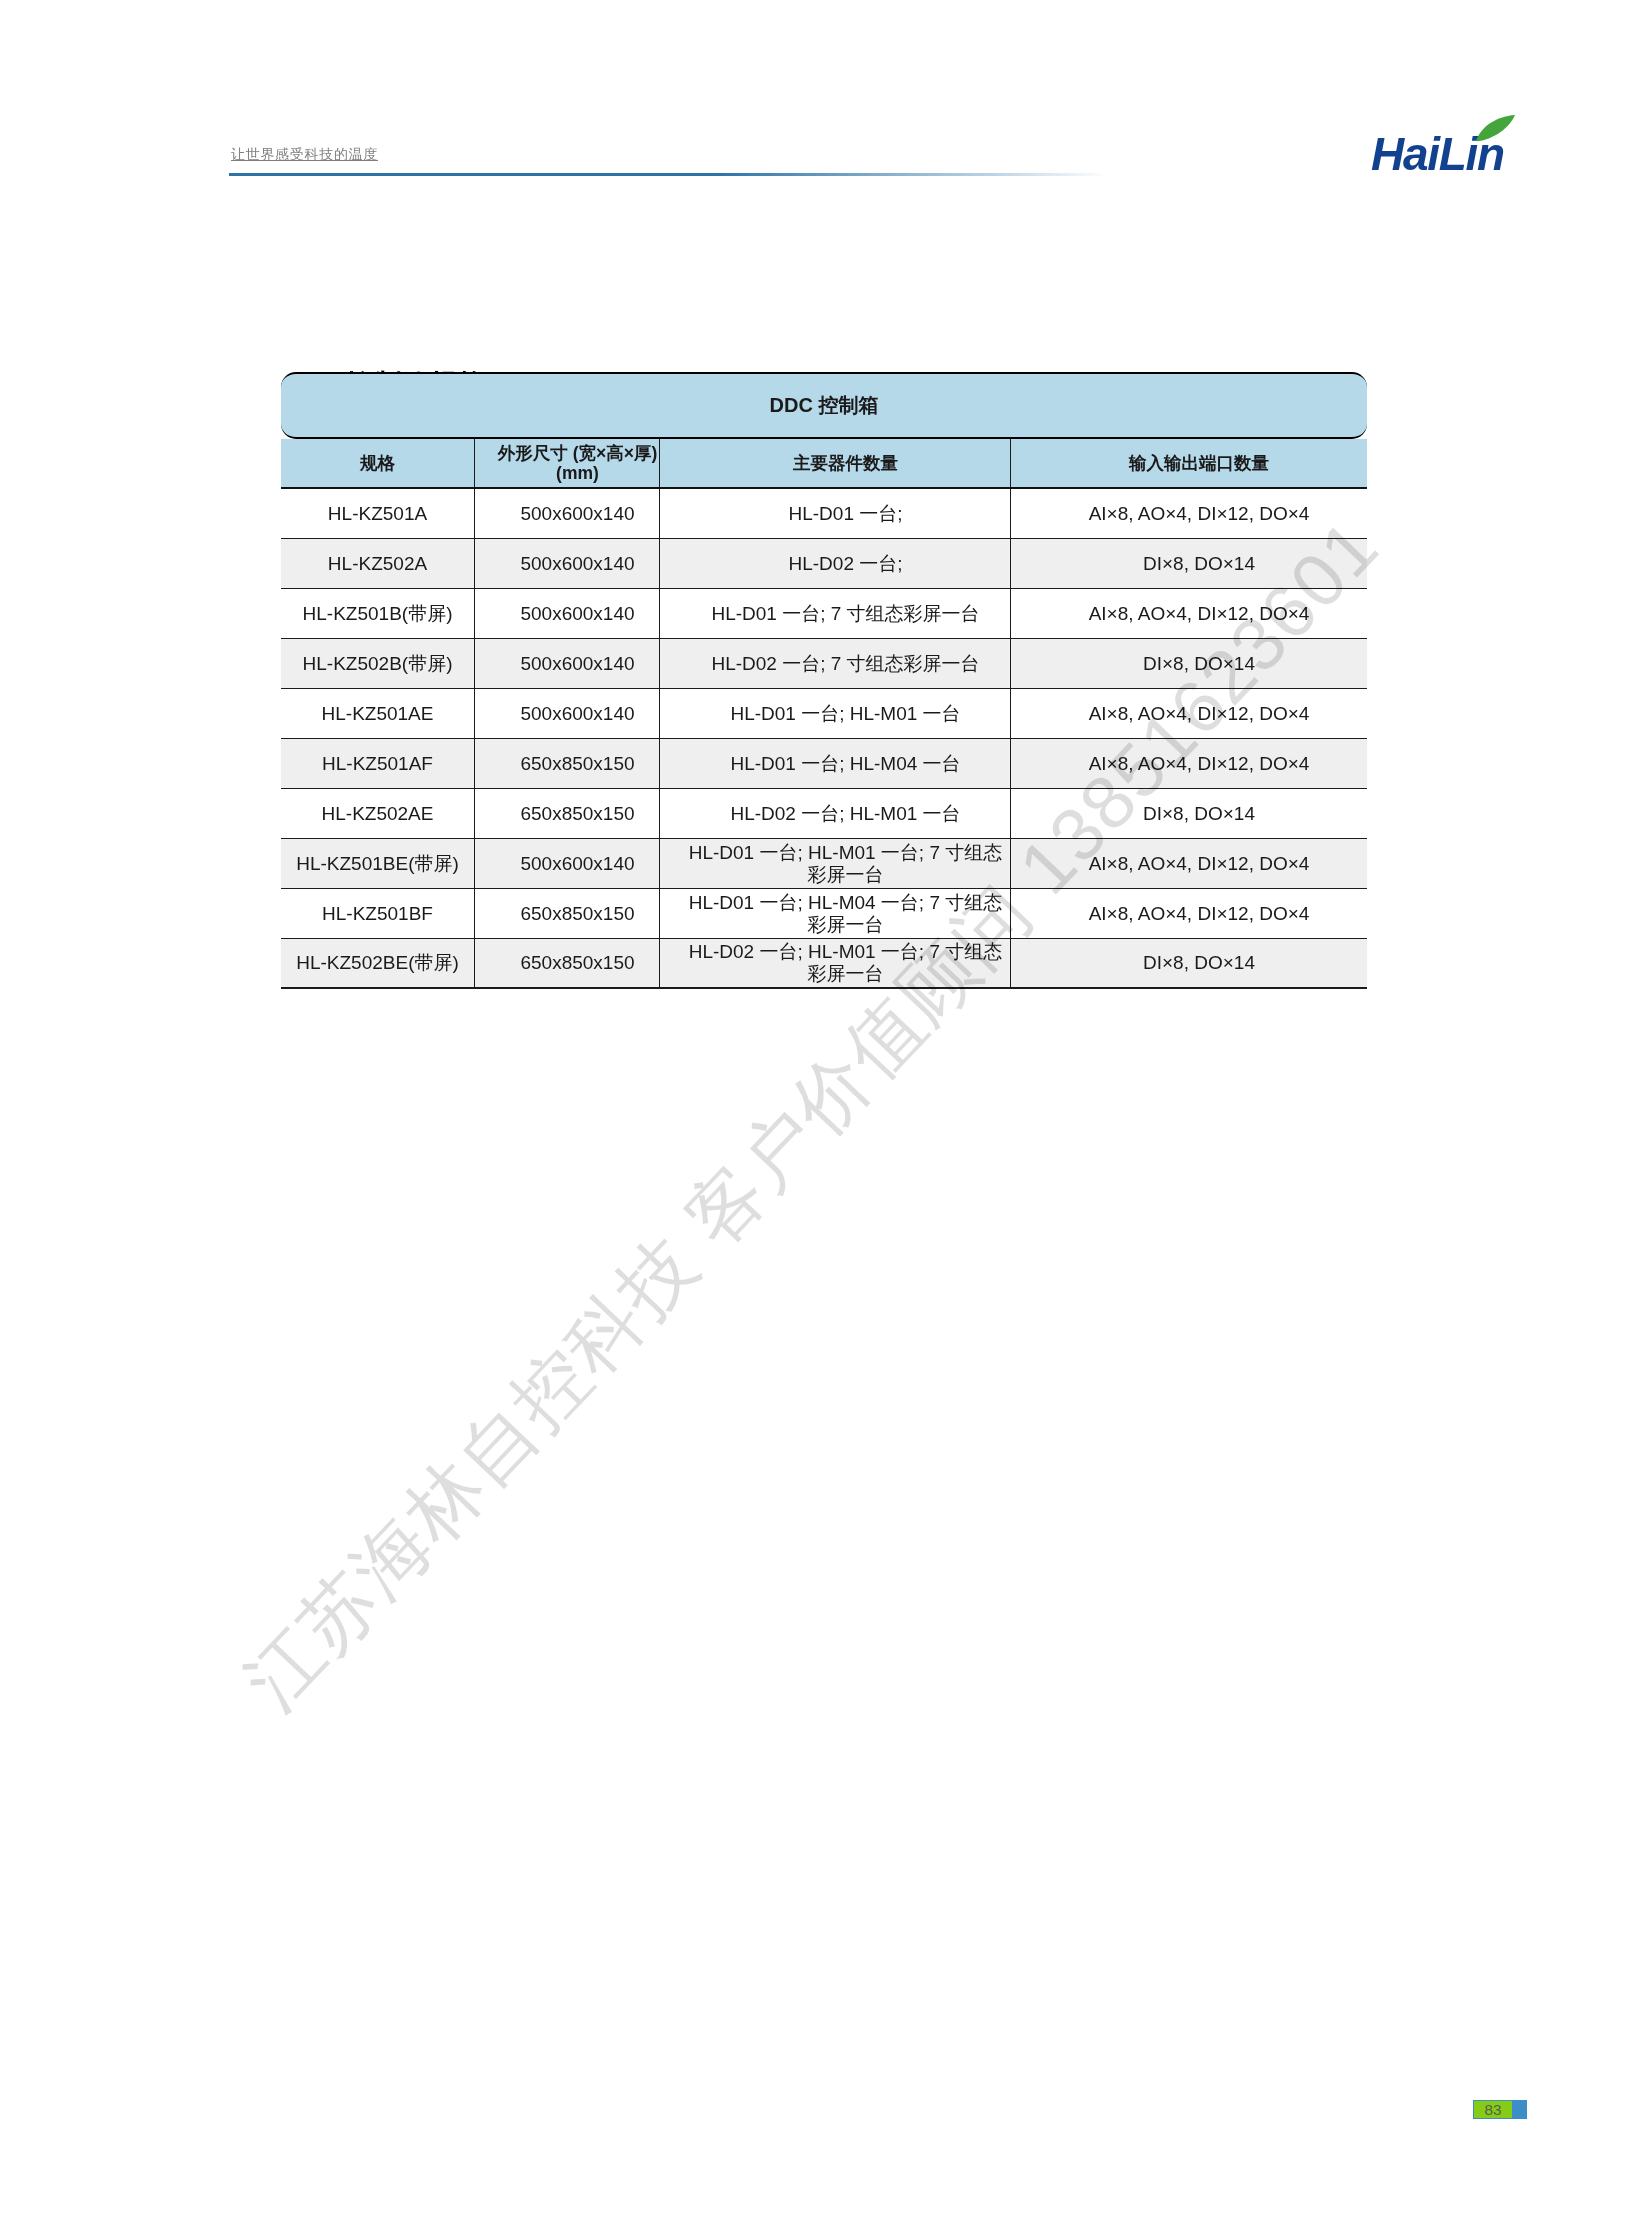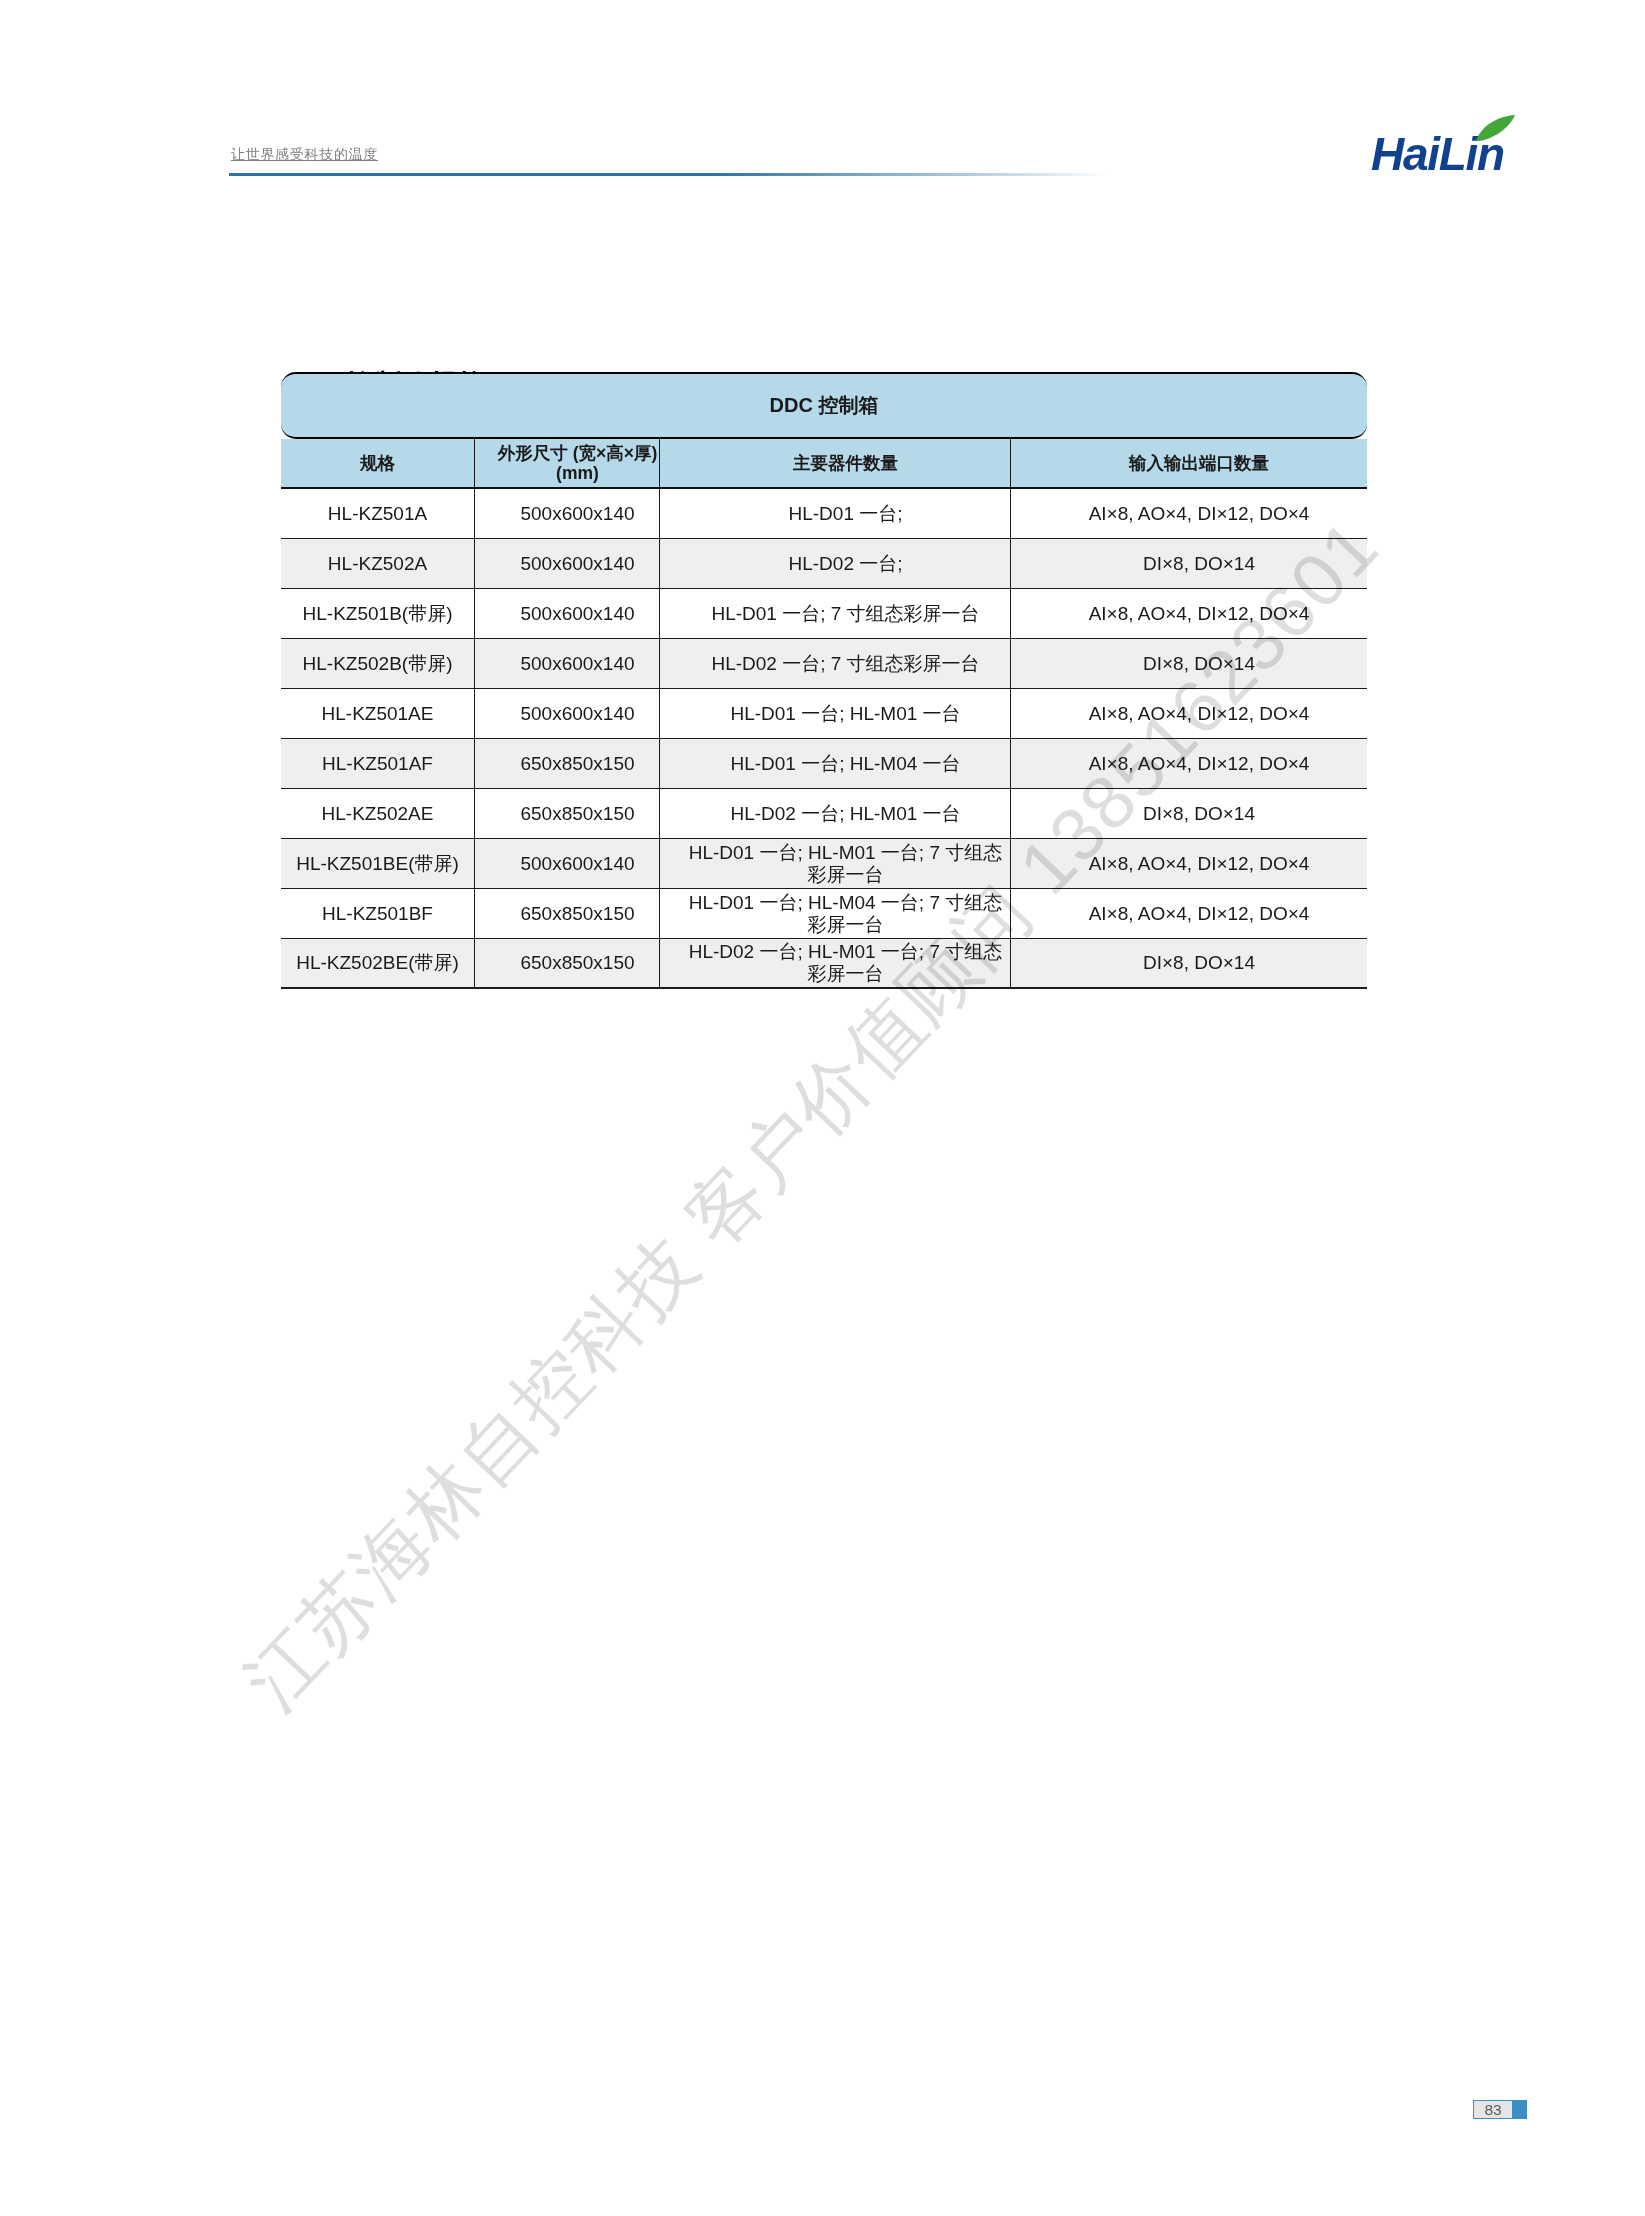--- a/index.html
+++ b/index.html
@@ -95,21 +95,21 @@
     z-index:40;
   }
 
   
   .page-badge {
     position:absolute; left:1473px; top:2100px;
     height:19px; display:flex;
   }
   .page-badge-num {
     box-sizing:border-box; width:40px; height:19px;
-    border:1.3px solid #3d8dc7; background:#e5e5e5;
+    border:1.3px solid #3d8dc7; background:#84cc16;
     display:flex; align-items:center; justify-content:center;
     font-size:15.5px; color:#595959;
   }
   .page-badge-block { width:14px; height:19px; background:#3d8dc7; }
 </style>
 </head>
 <body>
 
 <div class="page">
 

